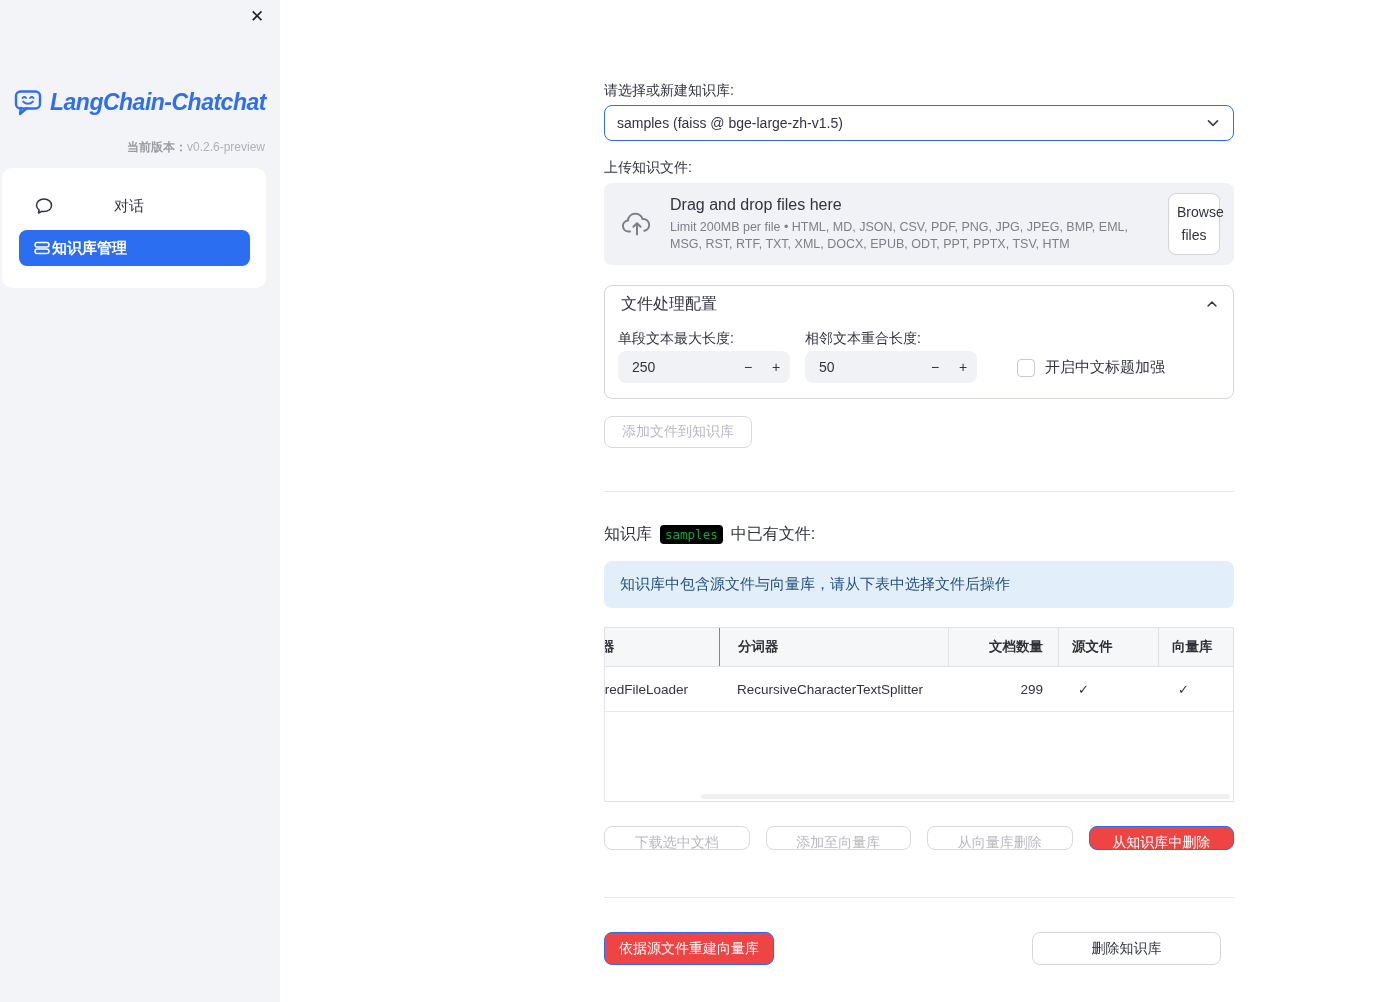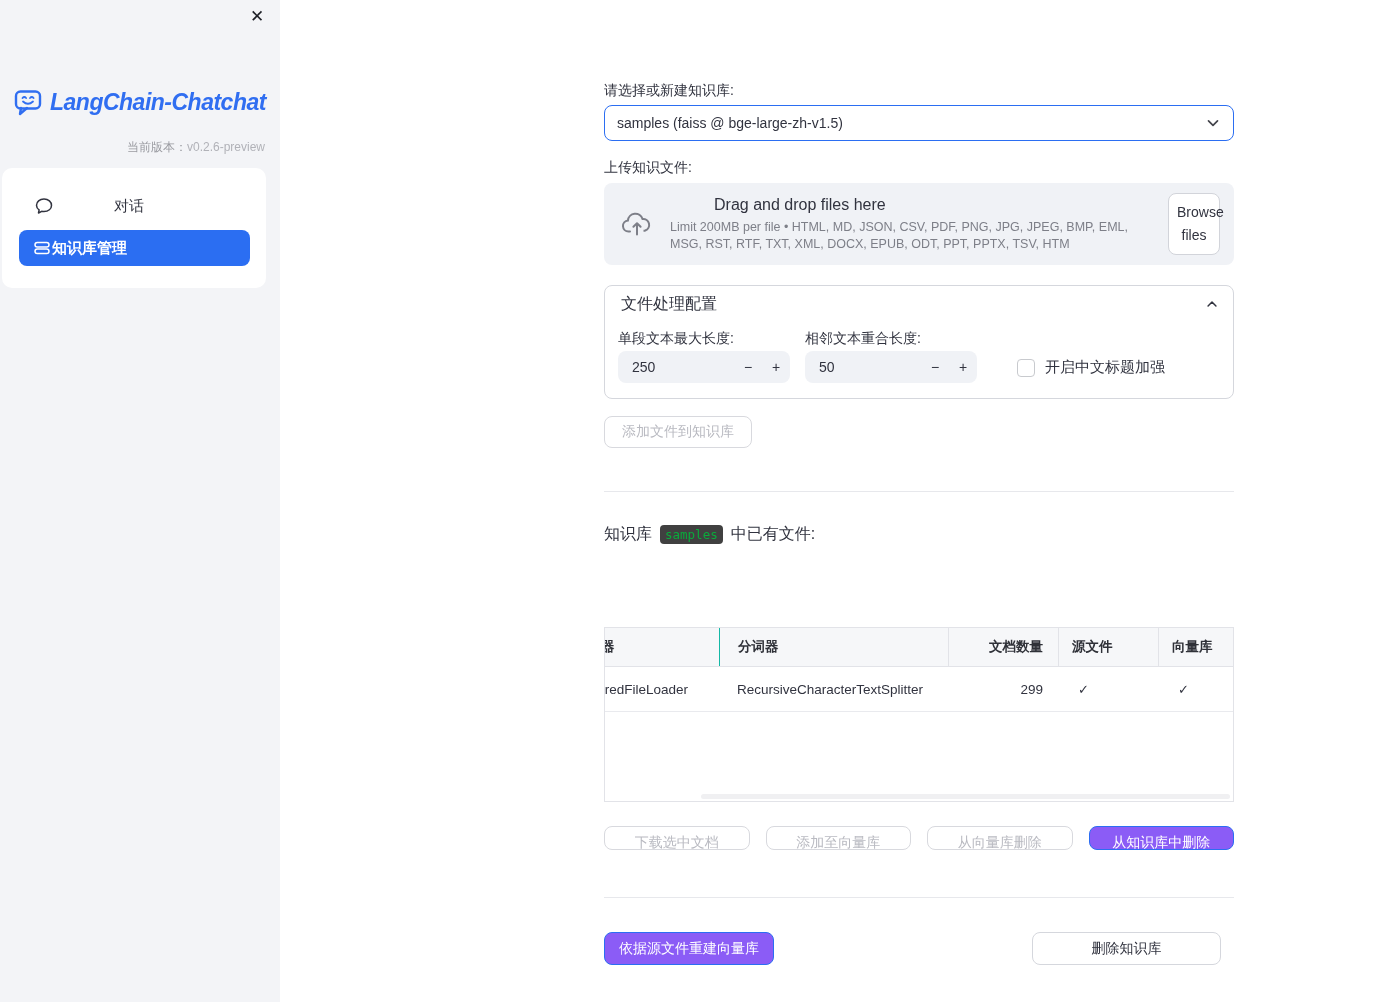--- a/index.html
+++ b/index.html
@@ -10,40 +10,40 @@
   }
   
   .sidebar { position:absolute; left:0; top:0; width:280px; height:1002px; background:#f3f4f7; }
   .close-btn { position:absolute; top:6px; right:12px; width:22px; height:22px; border:none; background:transparent;
     font-size:17px; color:#1d1f26; cursor:pointer; line-height:22px; text-align:center; padding:0; }
   .logo-row { position:absolute; left:13px; top:87px; display:flex; align-items:center; gap:7px; }
   .logo-mark { flex:0 0 auto; }
   .logo-text { font-size:23px; font-weight:700; font-style:italic; color:#306ef1; letter-spacing:-0.5px;
     font-family:"Liberation Sans", sans-serif; white-space:nowrap; }
   .version-row { position:absolute; right:15px; top:139px; font-size:12px; }
-  .version-label { color:#9a9ba1; }
+  .version-label { color:#9a9ba1;font-weight:bold; }
   .version-value { color:#b1b2b8; }
   .menu-card { position:absolute; left:2px; top:168px; width:264px; background:#ffffff; border-radius:10px; padding:18px 0 22px 0; }
   .menu-item { display:flex; align-items:center; height:40px; padding-left:32px; gap:12px; cursor:pointer; }
   .menu-item .mi-label { font-size:15px; color:#31333f;margin-left:48px; }
   .menu-item-selected { display:flex; align-items:center; height:36px; margin:4px 16px 0 17px; padding-left:13px; gap:0;
     background:#2b6ef2; border-radius:8px; cursor:pointer; }
   .menu-item-selected .mi-label { font-size:15px; color:#ffffff; font-weight:700; }
   
   .main-content { position:absolute; left:604px; top:0; width:630px; height:1002px; }
   .field-label { position:absolute; left:0; font-size:14px; color:#31333f; }
   .selectbox { position:absolute; left:0; top:105px; width:630px; height:36px; background:#ffffff;
     border:1.5px solid #2b6ef2; border-radius:8px; display:flex; align-items:center; padding:0 12px; cursor:pointer; }
   .selectbox .sel-value { font-size:14px; color:#31333f; flex:1; }
   
   .uploader { position:absolute; left:0; top:183px; width:630px; height:82px; background:#f0f2f6; border-radius:8px;
     display:flex; align-items:center; padding:0 14px 0 16px; }
   .up-icon { flex:0 0 auto; margin-right:16px; }
   .up-texts { flex:1; min-width:0; padding-right:10px; }
-  .up-title { font-size:16px; color:#31333f; margin-bottom:5px;margin-left:44px; }
+  .up-title { font-size:16px; color:#31333f; margin-bottom:5px; }
   .up-hint { font-size:12.5px; color:#7d7f88; line-height:1.3; }
   .browse-btn { flex:0 0 auto; width:52px; background:#ffffff; border:1px solid #d2d4da; border-radius:8px;
     font-size:14px; color:#31333f; padding:7px 8px; line-height:1.65; text-align:center; cursor:pointer;
     font-family:"Liberation Sans", sans-serif; }
   
   .expander { position:absolute; left:0; top:285px; width:630px; height:114px; border:1px solid #d5d7dd; border-radius:8px; }
   .exp-header { height:36px; display:flex; align-items:center; justify-content:space-between; padding:0 14px 0 16px; cursor:pointer; }
   .exp-title { font-size:16px; color:#31333f; }
   .exp-label { position:absolute; font-size:14px; color:#31333f; top:44px; }
   .num-input { position:absolute; top:65px; height:32px; width:172px; background:#f0f2f6; border-radius:8px;
@@ -51,26 +51,26 @@
   .num-value { flex:1; font-size:14px; color:#31333f; }
   .step-btn { width:28px; height:32px; border:none; background:transparent; font-size:14px; color:#31333f;
     cursor:pointer; text-align:center; padding:0; font-family:"Liberation Sans", sans-serif; }
   .cb-row { position:absolute; left:412px; top:72px; display:flex; align-items:center; gap:10px; cursor:pointer; }
   .checkbox { width:18px; height:18px; background:#ffffff; border:1.5px solid #c8cace; border-radius:4px; }
   .cb-label { font-size:15px; color:#31333f; }
   
   .btn { border-radius:8px; font-size:14px; text-align:center; cursor:pointer; font-family:"Liberation Sans", sans-serif; }
   .btn-disabled { background:#ffffff; border:1px solid #d8d9de; color:#b9bac1; cursor:not-allowed; }
   .btn-secondary { background:#ffffff; border:1px solid #d5d7dd; color:#31333f; }
-  .btn-primary { background:#8b5cf6; border:1px solid #2b6ef2; color:#ffffff; }
+  .btn-primary { background:#ef4444; border:1px solid #2b6ef2; color:#ffffff; }
   .add-files-btn { position:absolute; left:0; top:416px; height:32px; padding:0 17px; }
   .divider { position:absolute; left:0; width:630px; height:1px; background:#e7e8ec; }
   
   .kb-line { position:absolute; left:0; top:524px; font-size:16px; color:#31333f; display:flex; align-items:center; }
-  .kb-code { font-family:"DejaVu Sans Mono", monospace; font-size:12.5px; color:#09ab3b; background:#404040;
+  .kb-code { font-family:"DejaVu Sans Mono", monospace; font-size:12.5px; color:#09ab3b; background:#000000;
     border-radius:4px; padding:2px 5px; margin:0 8px; }
   
   .info-box { position:absolute; left:0; top:561px; width:630px; height:47px; background:#e3eefb; border-radius:8px;
     display:flex; align-items:center; padding:0 16px; }
   .info-text { font-size:15px; color:#24527d; }
   
   .dtable { position:absolute; left:0; top:627px; width:630px; height:175px; border:1px solid #e2e3e8; background:#ffffff; overflow:hidden; }
   .thead { display:flex; height:39px; background:#f6f7f9; border-bottom:1px solid #e2e3e8; }
   .th { display:flex; align-items:center; font-size:13.5px; font-weight:600; color:#2f3138; overflow:hidden; white-space:nowrap; }
   .trow { display:flex; height:45px; border-bottom:1px solid #e9eaee; }
@@ -196,20 +196,23 @@
   <button class="btn btn-disabled add-files-btn">添加文件到知识库</button>
 
   <div class="divider" style="top:491px;"></div>
 
   <div class="kb-line">
     <span>知识库</span>
     <span class="kb-code">samples</span>
     <span>中已有文件:</span>
   </div>
 
+  <div class="info-box">
+    <span class="info-text">知识库中包含源文件与向量库，请从下表中选择文件后操作</span>
+  </div>
 
   <div class="dtable">
     <div class="thead">
       <div class="th c1">
         <span class="clip-left">文档加载器</span>
       </div>
       <div class="th c2">
         <span>分词器</span>
       </div>
       <div class="th c3">

